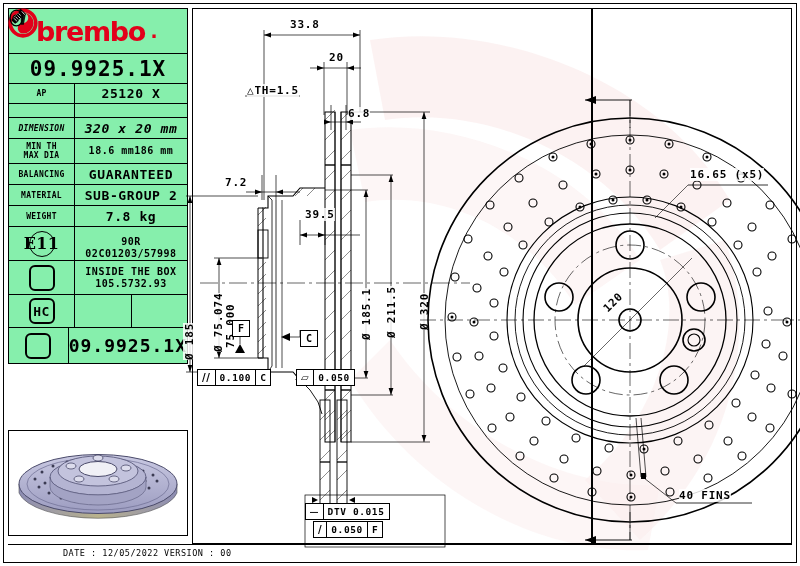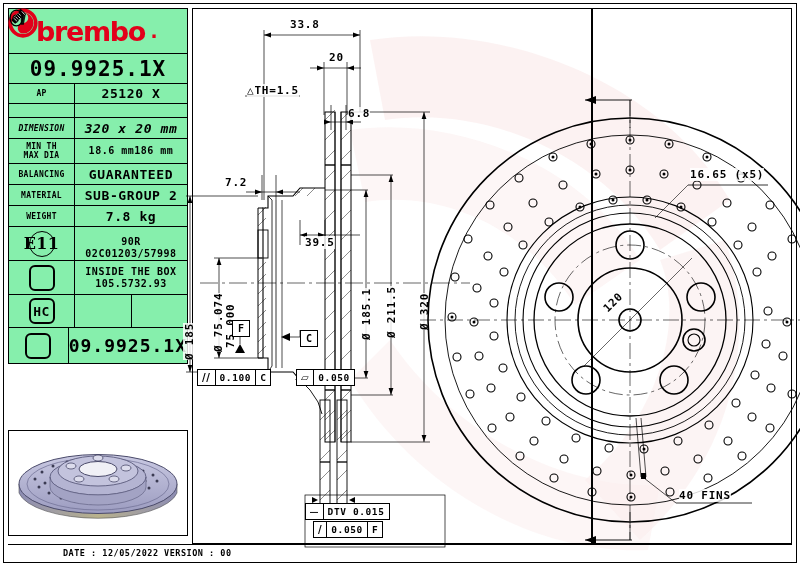--- a/index.html
+++ b/index.html
@@ -47,21 +47,21 @@
   .sub-split > div{flex:1;}
   .sub-split > div:first-child{border-right:1.2px solid #000;}
 
   
   #isocell{position:absolute;left:8px;top:430px;width:180px;height:106px;
            border:1.2px solid #000;box-sizing:border-box;background:#fff;overflow:hidden;}
 
   
   #datebar{position:absolute;left:8px;top:544px;width:784px;height:16px;
            border-top:1.2px solid #000;box-sizing:border-box;
-           font-size:8.5px;font-weight:bold;letter-spacing:.5px;
+           font-size:8.5px;font-weight:normal;letter-spacing:.5px;
            display:flex;align-items:center;padding-left:55px;}
 
   
   .dim{position:absolute;font-size:11px;font-weight:bold;letter-spacing:.8px;
        background:rgba(255,255,255,.82);white-space:nowrap;}
   .dim.vert{transform-origin:left top;}
 
   
   .gdt{position:absolute;display:flex;border:1.1px solid #000;background:#fff;
        height:15px;align-items:stretch;font-size:9.5px;font-weight:bold;}
@@ -445,21 +445,21 @@
       <path d="M349 500 l6 -3 v6 Z" fill="#000" stroke="none"></path>
       <rect x="305" y="495" width="140" height="52" fill="none" stroke="#000" stroke-width=".7"></rect>
     </g>
   </svg>
 
   <div class="dim" style="left:290px;top:18px;">33.8</div>
   <div class="dim" style="left:329px;top:51px;">20</div>
   <div class="dim" style="left:247px;top:84px;">△TH=1.5</div>
   <div class="dim" style="left:348px;top:107px;">6.8</div>
   <div class="dim" style="left:225px;top:176px;">7.2</div>
-  <div class="dim" style="left:305px;top:236px;">39.5</div>
+  <div class="dim" style="left:305px;top:208px;">39.5</div>
 
   <div class="dim vert" style="left:212px;top:352px;transform:rotate(-90deg);">Ø 75.074</div>
   <div class="dim vert" style="left:224px;top:348px;transform:rotate(-90deg);">75.000</div>
   <div class="dim vert" style="left:183px;top:360px;transform:rotate(-90deg);">Ø 185</div>
   <div class="dim vert" style="left:360px;top:340px;transform:rotate(-90deg);">Ø 185.1</div>
   <div class="dim vert" style="left:385px;top:338px;transform:rotate(-90deg);">Ø 211.5</div>
   <div class="dim vert" style="left:418px;top:330px;transform:rotate(-90deg);">Ø 320</div>
 
   <div class="datum" style="left:232px;top:320px;">F</div>
   <div class="datum" style="left:300px;top:330px;">C</div>

